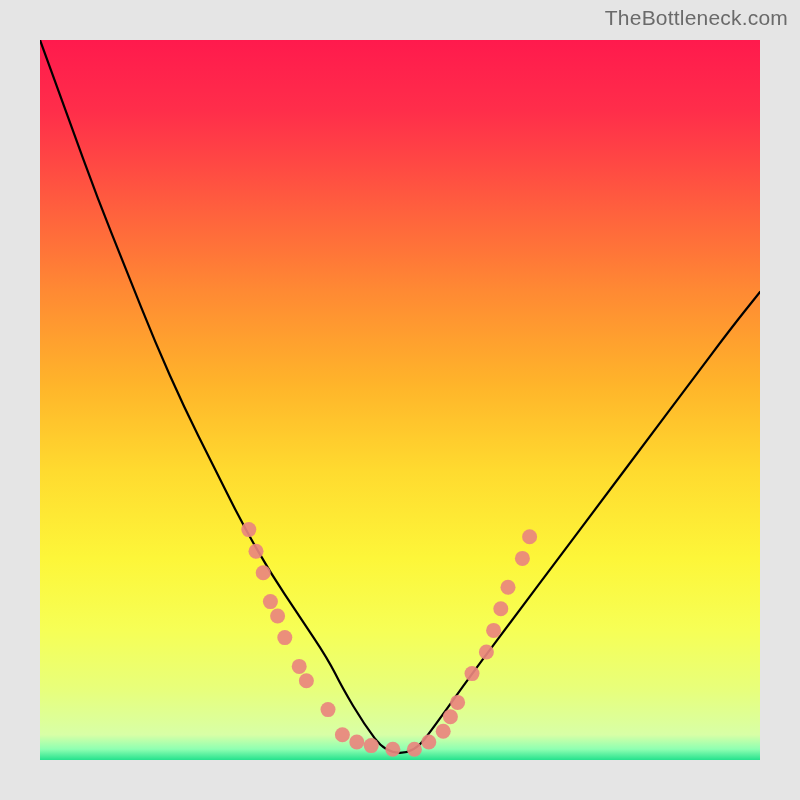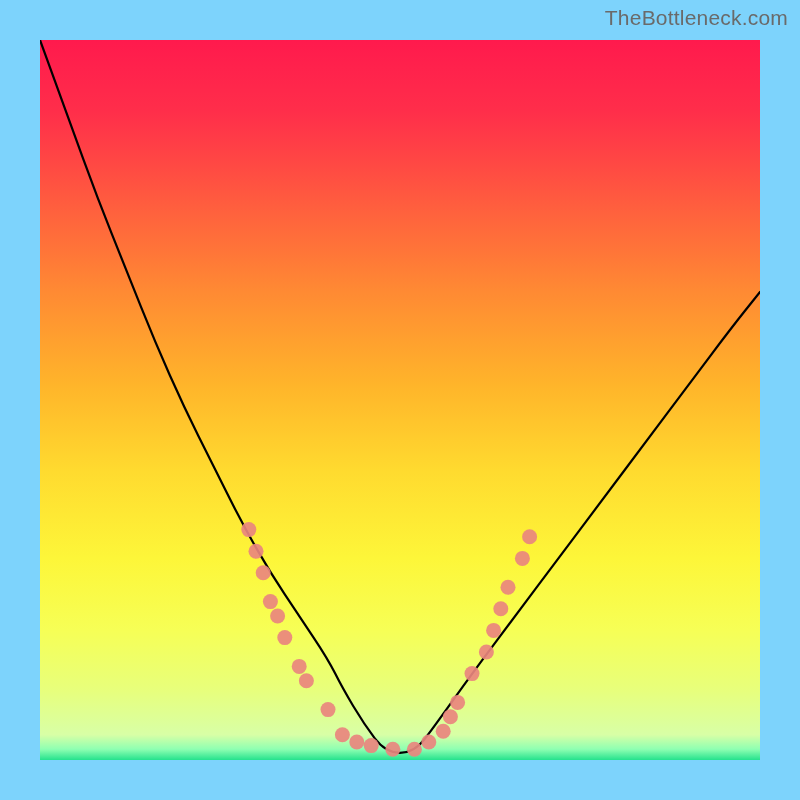--- a/index.html
+++ b/index.html
@@ -7,21 +7,21 @@
     padding: 0;
     width: 800px;
     height: 800px;
     background: #000;
     overflow: hidden;
     font-family: Arial, Helvetica, sans-serif;
   }
   .outer {
     width: 800px;
     height: 800px;
-    background: #7dd3fc;
+    background: #e5e5e5;
     position: relative;
   }
   .watermark {
     position: absolute;
     top: 6px;
     right: 12px;
     color: #6a6a6a;
     font-size: 21px;
     font-weight: 400;
     letter-spacing: 0.2px;

